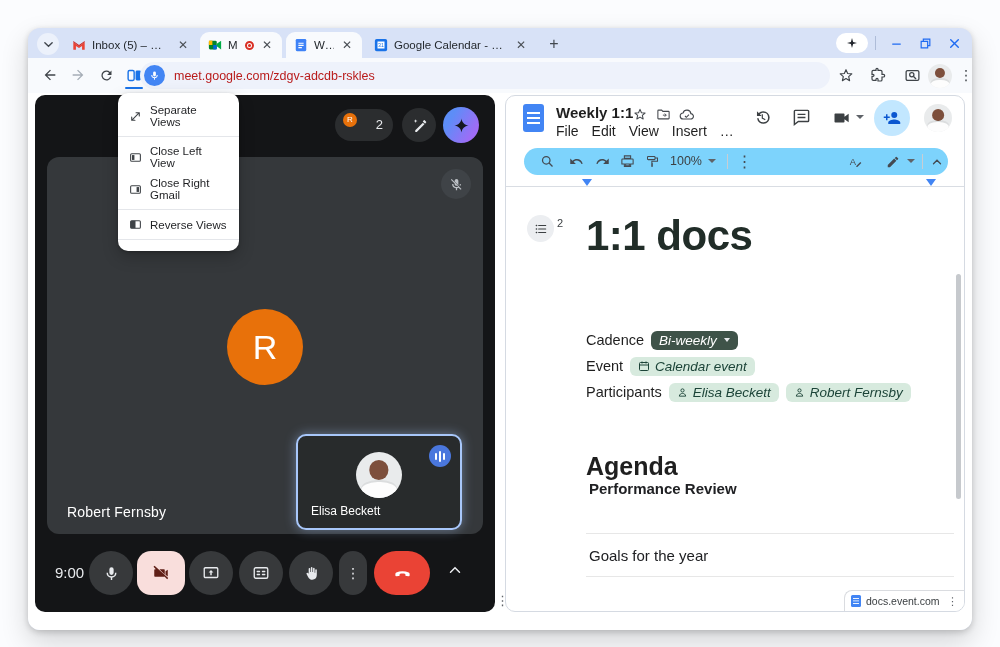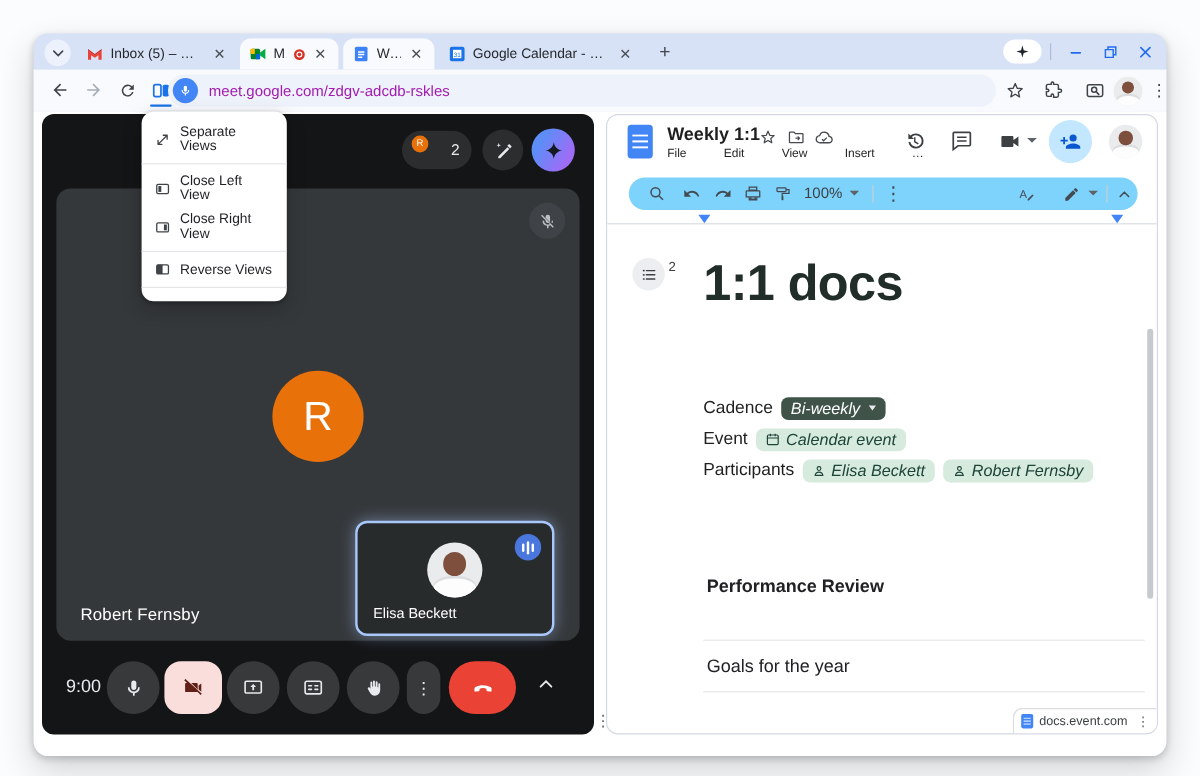--- a/index.html
+++ b/index.html
@@ -24,21 +24,21 @@
   .winctl { position:absolute; top:5px; width:20px; height:20px; color:#1f6bf2; display:flex; align-items:center; justify-content:center; }
   .strip-sep { position:absolute; left:847px; top:8px; width:1px; height:14px; background:#aebcd8; }
   
   .toolbar { position:absolute; top:30px; left:0; right:0; height:35px; background:var(--toolbar_bg); }
   .nav-ic { position:absolute; top:5px; width:24px; height:24px; display:flex; align-items:center; justify-content:center; color:#3f4449; border-radius:50%; }
   .split-active { color:var(--accent); }
   .split-active::after { content:""; position:absolute; left:3px; bottom:-2px; width:18px; height:2px; background:var(--accent); border-radius:2px; }
   .omnibox { position:absolute; left:112px; top:4px; width:690px; height:27px; border-radius:14px; background:#eef2fb;
              display:flex; align-items:center; gap:9px; padding:0 4px; }
   .site-chip { width:21px; height:21px; border-radius:50%; background:#4285f4; display:flex; align-items:center; justify-content:center; color:#fff; }
-  .url { font-size:12.5px; color:#a21caf; }
+  .url { font-size:12.5px; color:#b91c1c; }
   
   .content { position:absolute; top:65px; left:0; right:0; bottom:0; background:#fff; border-radius:0 0 12px 12px; }
   .gap-handle { position:absolute; left:465px; top:500px; width:20px; text-align:center; color:#5f6368; font-size:13px; letter-spacing:1px; }
   
   .meet-card { position:absolute; left:7px; top:2px; width:460px; height:517px; background:var(--meet_bg); border-radius:10px; overflow:hidden; }
   .ppl-pill { position:absolute; right:102px; top:14px; width:58px; height:32px; border-radius:16px; background:#2b2d2f;
               color:#e8eaed; font-size:13px; }
   .ppl-pill .count { position:absolute; right:10px; top:8px; }
   .mini-av-r { position:absolute; left:8px; top:4px; width:14px; height:14px; border-radius:50%; background:var(--avatar_orange);
                color:#fff; font-size:8px; text-align:center; line-height:14px; z-index:2; }
@@ -71,21 +71,21 @@
   .ctl.narrow { left:304px; width:28px; background:#37393b; font-size:14px; }
   .ctl.end { left:339px; width:56px; border-radius:22px; background:var(--end_call_red); color:#fff; }
   .expand-ctl { position:absolute; left:411px; top:27px; color:#e8eaed; }
   
   .docs-card { position:absolute; left:477px; top:2px; width:460px; height:517px; background:#fff; border:1px solid #d5dae2; border-radius:10px; overflow:hidden; }
   .docs-icon { position:absolute; left:17px; top:8px; width:21px; height:28px; background:#4285f4; border-radius:3px; }
   .docs-icon::after { content:""; position:absolute; left:4px; top:8px; width:13px; height:12px;
        background:linear-gradient(#fff 2px, transparent 2px) 0 0/13px 5px repeat-y; }
   .docs-title { position:absolute; left:50px; top:8px; font-size:15px; font-weight:600; color:#1f1f1f; }
   .hdr-mini { position:absolute; top:11px; color:#45494e; }
-  .docs-menu { position:absolute; left:50px; top:27px; display:flex; gap:31px; font-size:10px; color:#1f1f1f; }
+  .docs-menu { position:absolute; left:50px; top:27px; display:flex; gap:13px; font-size:14px; color:#1f1f1f; }
   .hdr-ic { position:absolute; top:12px; color:#3c4043; }
   .share-btn { position:absolute; left:368px; top:4px; width:36px; height:36px; border-radius:50%; background:var(--share_bg);
                display:flex; align-items:center; justify-content:center; color:#0b57d0; }
   .docs-avatar { position:absolute; left:418px; top:8px; width:28px; height:28px; }
   .dtoolbar { position:absolute; left:18px; top:52px; width:424px; height:27px; background:#7dd3fc; border-radius:14px; color:#444a51; }
   .tb-ic { position:absolute; top:5px; width:17px; height:17px; display:flex; align-items:center; justify-content:center; }
   .tb-zoom { position:absolute; left:146px; top:6px; font-size:12.5px; color:#3c4043; }
   .tb-sep { position:absolute; top:6px; width:1px; height:15px; background:#c9cdd3; }
   .caret { display:inline-block; width:0; height:0; border-left:4px solid transparent; border-right:4px solid transparent; border-top:4px solid #5f6368; }
   .ruler { position:absolute; left:0; right:0; top:90px; border-bottom:1px solid #d9dde3; }
@@ -476,20 +476,21 @@
         </span>
         <span class="chip mint">
           <svg width="11" height="11" viewBox="0 0 24 24">
               <circle cx="12" cy="7.5" r="3.5" fill="none" stroke="currentColor" stroke-width="2"></circle>
               <path d="M5 20c.5-4 3.5-6 7-6s6.5 2 7 6z" fill="none" stroke="currentColor" stroke-width="2"></path>
             </svg>
           <span>Robert Fernsby</span>
         </span>
       </div>
 
+      <div class="agenda-h">Agenda</div>
       <div class="agenda-item" style="top:384px; font-weight:700;text-align:right;">Performance Review</div>
       <div class="doc-hr" style="top:437px;"></div>
       <div class="agenda-item" style="top:451px; font-weight:500;">Goals for the year</div>
       <div class="doc-hr" style="top:480px;"></div>
 
       <div class="doc-scroll"></div>
 
       <div class="site-badge">
         <span class="mini-doc"></span>
         <span>docs.event.com</span>
@@ -512,21 +513,21 @@
         <rect x="3" y="5" width="18" height="14" rx="2" fill="none" stroke="currentColor" stroke-width="2"></rect>
         <rect x="5.5" y="7.5" width="4.5" height="9" fill="currentColor"></rect>
       </svg>
     <span>Close Left View</span>
   </div>
   <div class="menu-item">
     <svg width="13" height="13" viewBox="0 0 24 24">
         <rect x="3" y="5" width="18" height="14" rx="2" fill="none" stroke="currentColor" stroke-width="2"></rect>
         <rect x="14" y="7.5" width="4.5" height="9" fill="currentColor"></rect>
       </svg>
-    <span>Close Right View</span>
+    <span>Close Right Gmail</span>
   </div>
   <div class="menu-sep"></div>
   <div class="menu-item">
     <svg width="13" height="13" viewBox="0 0 24 24">
         <rect x="3" y="5" width="18" height="14" rx="2" fill="none" stroke="currentColor" stroke-width="2"></rect>
         <path d="M12 5v14H5a2 2 0 0 1-2-2V7a2 2 0 0 1 2-2z" fill="currentColor"></path>
       </svg>
     <span>Reverse Views</span>
   </div>
   <div class="menu-sep"></div>

